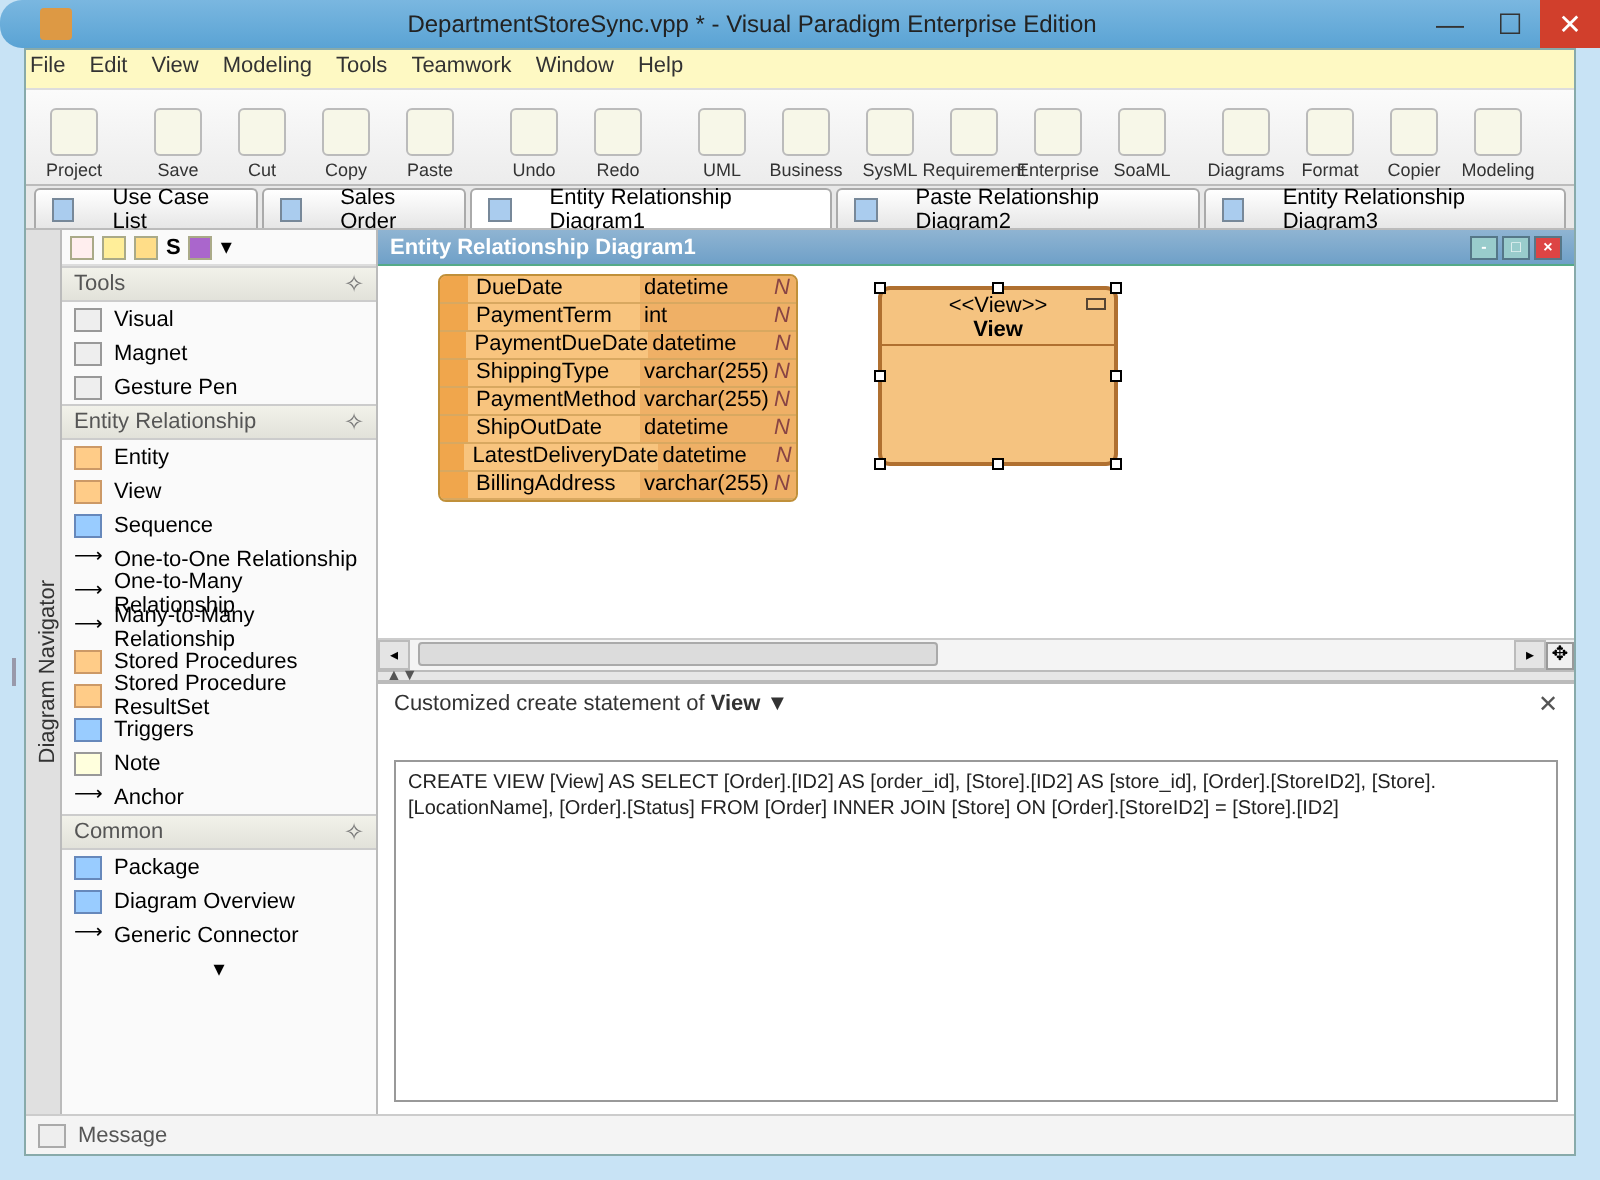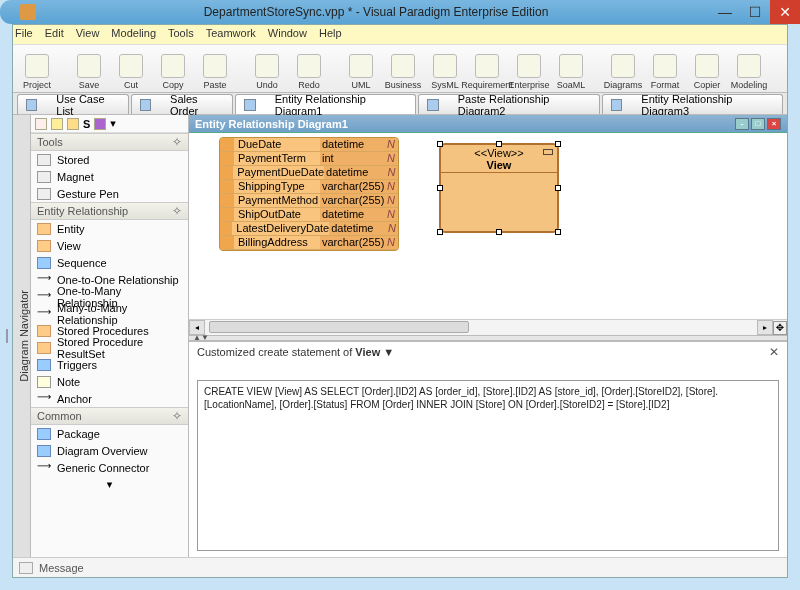--- a/index.html
+++ b/index.html
@@ -237,21 +237,21 @@
         <span>▾</span>
       </div>
 
       <div class="section-head">
         <span>Tools</span>
         <span class="plus">✧</span>
       </div>
       <div class="toolbox" id="tools-list">
           <div class="row">
             <div class="ic2"></div>
-            <span>Stored</span>
+            <span>Visual</span>
           </div>
           <div class="row">
             <div class="ic2"></div>
             <span>Magnet</span>
           </div>
           <div class="row">
             <div class="ic2"></div>
             <span>Gesture Pen</span>
           </div>
         </div>

